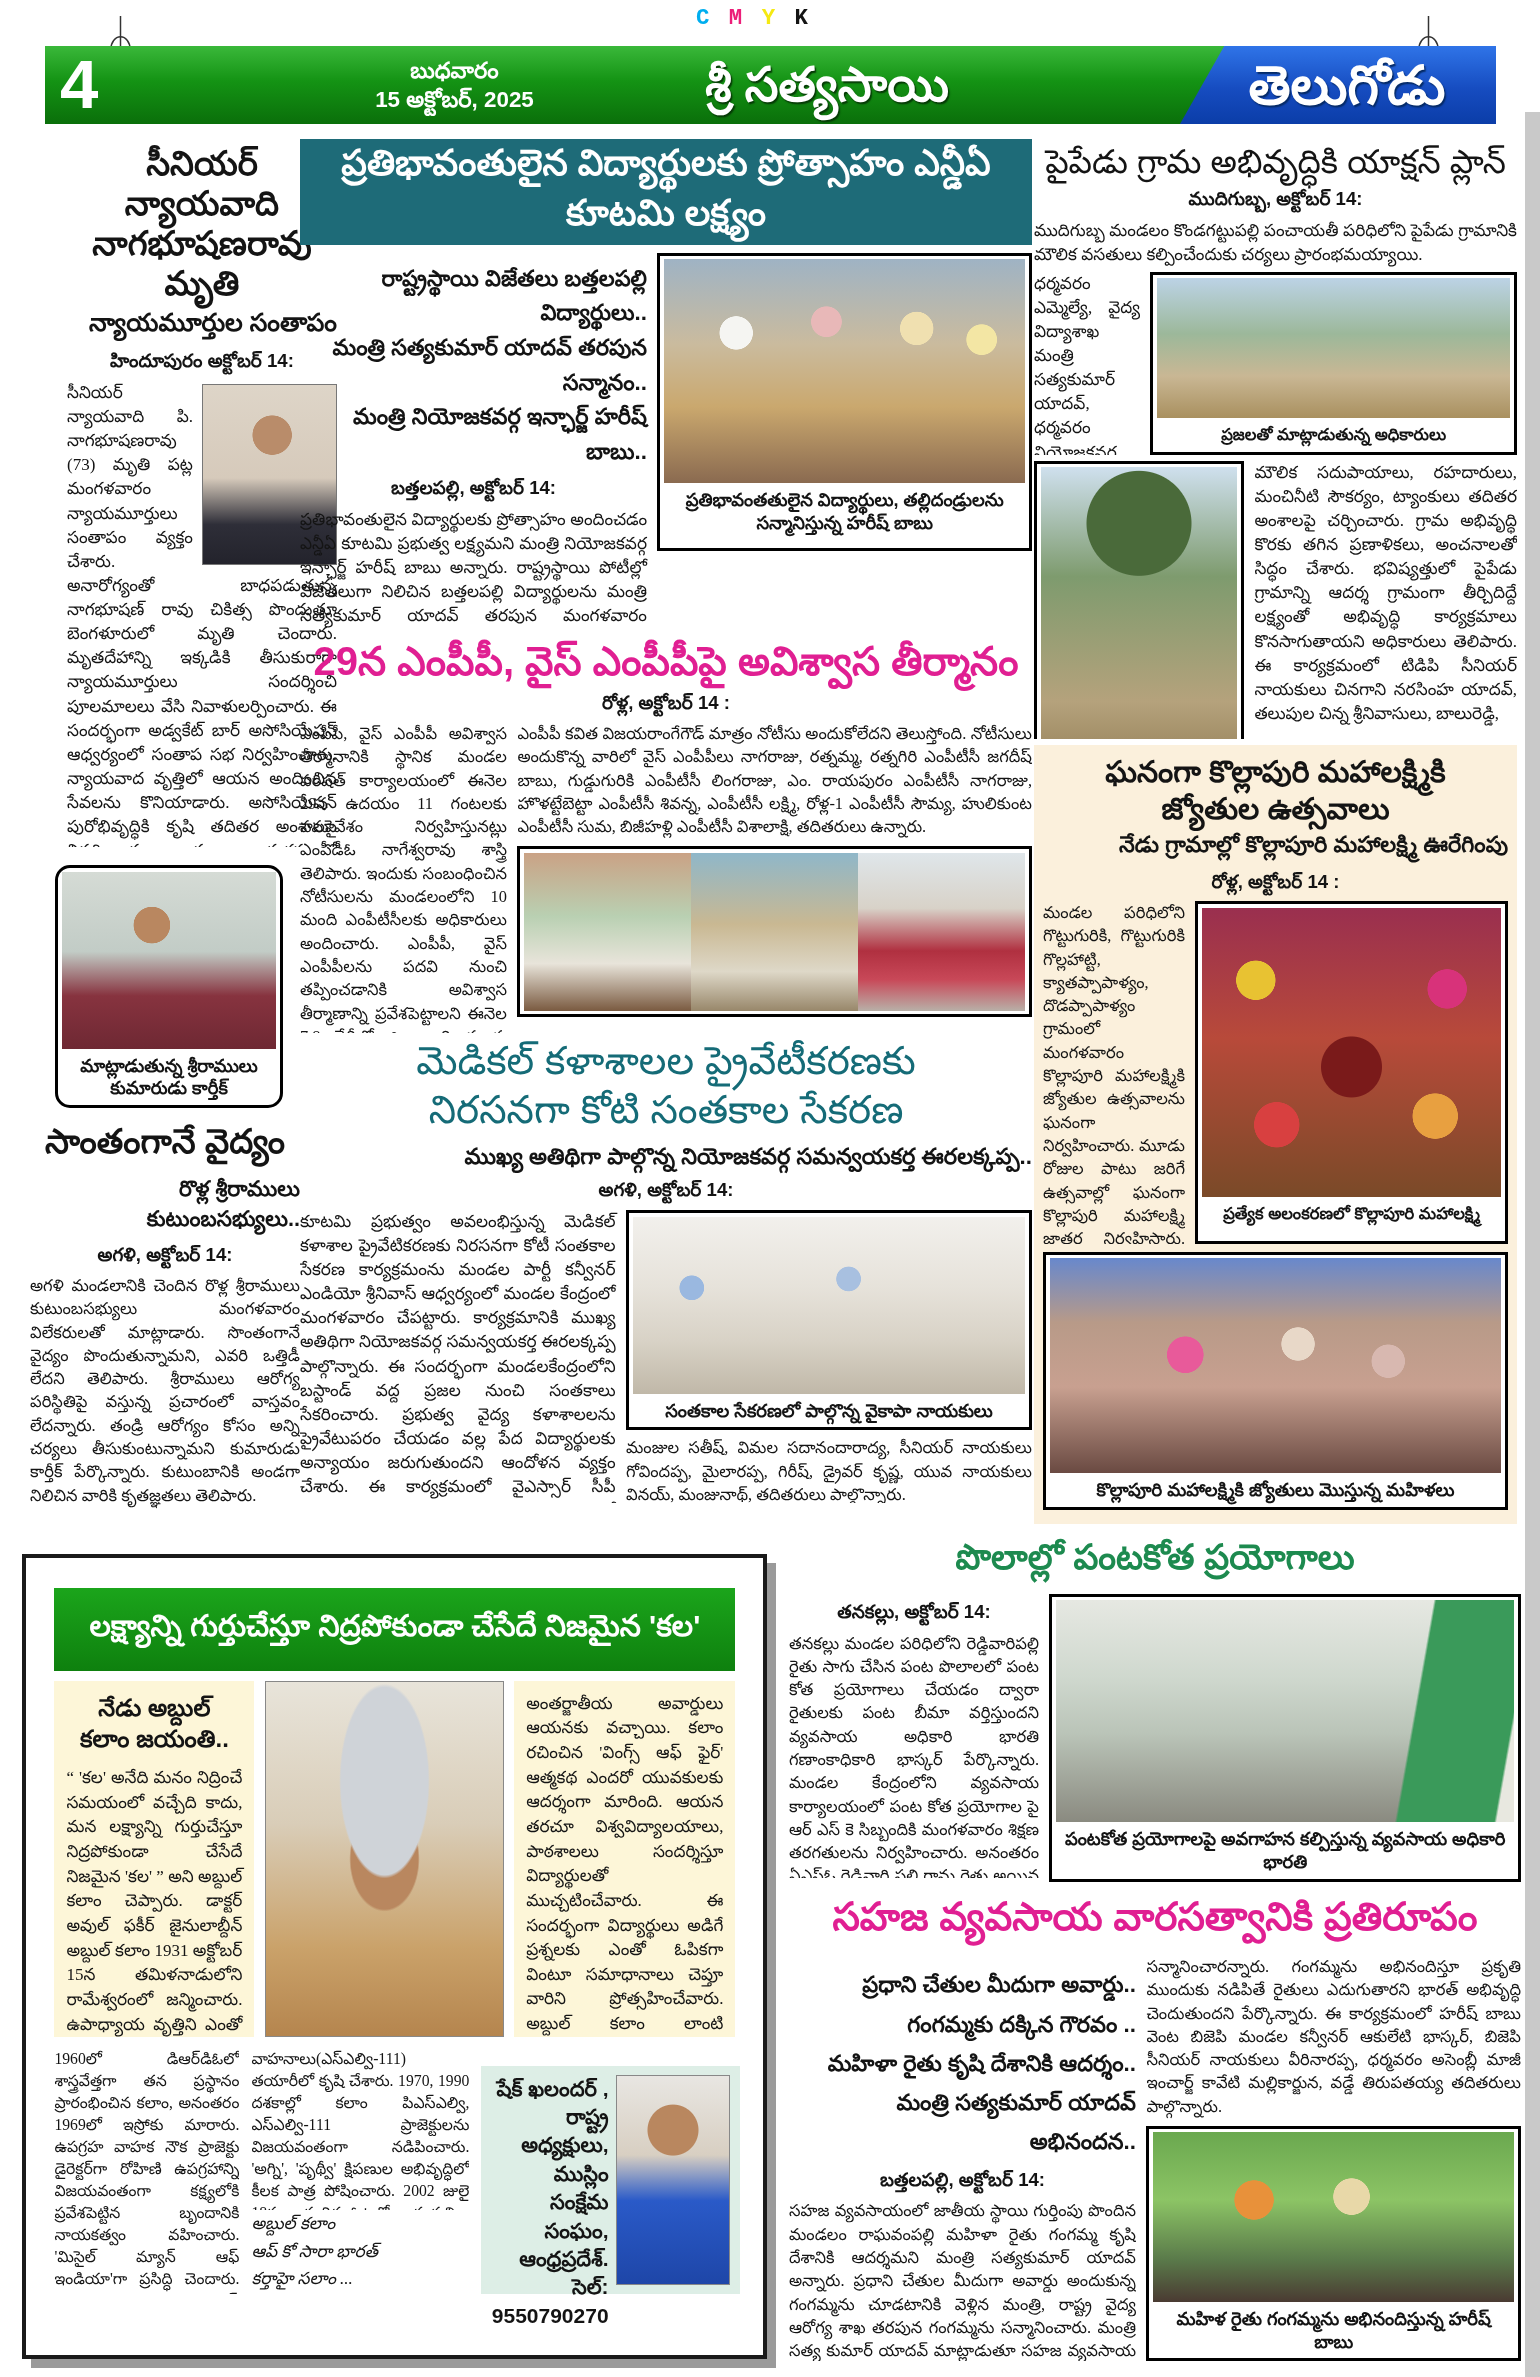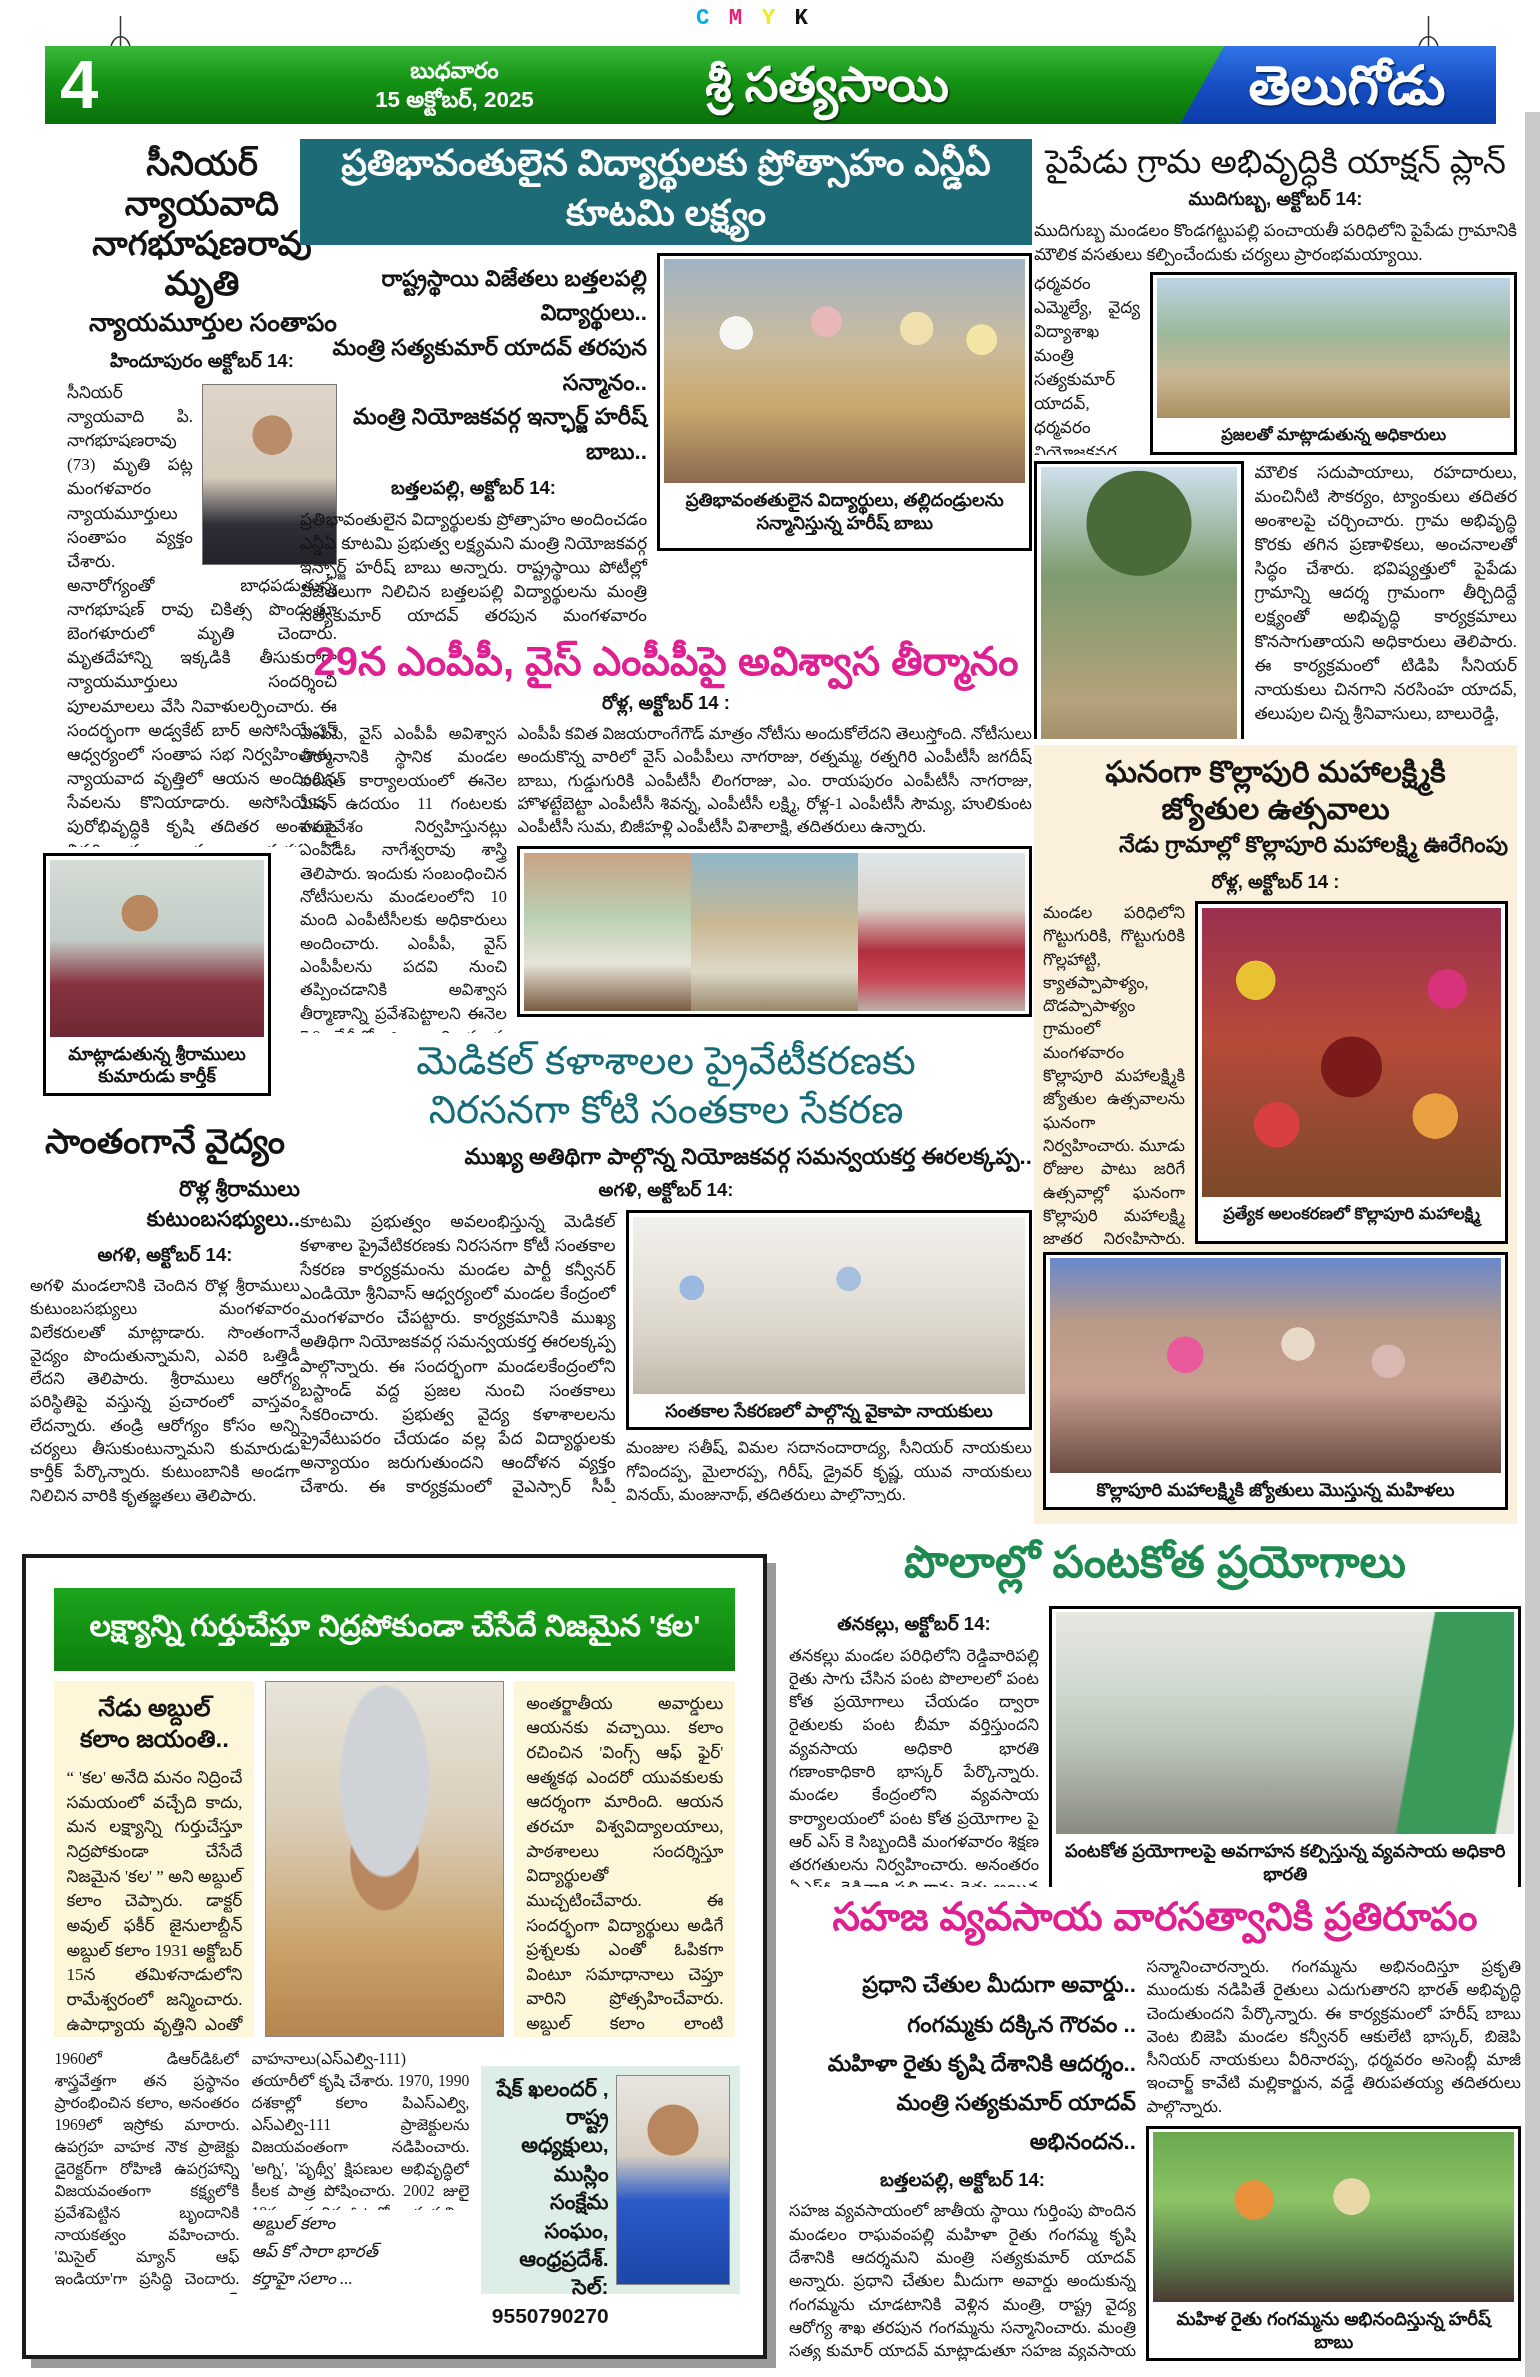--- a/index.html
+++ b/index.html
@@ -122,21 +122,21 @@
   .kalam-low{display:flex;gap:12px;margin-top:10.4px;}
   .kalam-low .col{font-size:15.7px;line-height:1.4;text-align:justify;overflow:hidden;}
   .sigline{font-size:17px;margin-top:4.5px;font-style:italic;}
   .author-box{background:#ddeee6;padding:9px 10.4px;display:flex;gap:7.5px;align-items:stretch;}
   .author-txt{flex:1;text-align:right;font-family:"Liberation Sans",sans-serif;font-weight:bold;
       font-size:21px;line-height:1.35;}
   .ph-author{width:112px;flex:none;border:0.7px solid #888;background:
     radial-gradient(circle at 50% 26%,#b9875f 0 25px,transparent 26px),
     linear-gradient(180deg,#e8e6e2 0%,#d8cfc2 38%,#2a5ac8 60%,#1e46a8 100%);}
   
-  .a9 .t{font-family:"Liberation Sans",sans-serif;font-weight:bold;font-size:44px;text-align:center;
+  .a9 .t{font-family:"Liberation Sans",sans-serif;font-weight:bold;font-size:35px;text-align:center;
          color:#1d8a4f;}
   .a9 .body{font-size:16.4px;}
   .ph-training{height:222px;background:
     linear-gradient(100deg,transparent 76%,#3a9a5a 76.5% 96%,#e8e8e0 96.5%),
     linear-gradient(180deg,#e6e8e2 0%,#cfd8ce 35%,#bac4b8 60%,#8a8a80 100%);}
   
   .a10 .t{font-family:"Liberation Sans",sans-serif;font-weight:bold;font-size:39px;text-align:center;
           color:#e01f92;}
   .a10 .subs{font-size:22.4px;line-height:1.75;margin-top:10.4px;}
   .a10 .body{font-size:16.4px;}
@@ -181,21 +181,21 @@
     </div>
     <div class="sub s" style="font-size:25px;margin-top:4.5px;">న్యాయమూర్తుల సంతాపం</div>
     <div class="dl">హిందూపురం అక్టోబర్ 14:</div>
     <div class="body">
       <div class="ph-advocate"></div>
       <span>సీనియర్ న్యాయవాది పి. నాగభూషణరావు (73) మృతి పట్ల మంగళవారం న్యాయమూర్తులు సంతాపం వ్యక్తం చేశారు. అనారోగ్యంతో బాధపడుతున్న నాగభూషణ్ రావు చికిత్స పొందుతూ బెంగళూరులో మృతి చెందారు. మృతదేహాన్ని ఇక్కడికి తీసుకురాగా న్యాయమూర్తులు సందర్శించి పూలమాలలు వేసి నివాళులర్పించారు.</span>
       <span>ఈ సందర్భంగా అడ్వకేట్ బార్ అసోసియేషన్ ఆధ్వర్యంలో సంతాప సభ నిర్వహించారు. న్యాయవాద వృత్తిలో ఆయన అందించిన సేవలను కొనియాడారు. అసోసియేషన్ పురోభివృద్ధికి కృషి తదితర అంశాలపై వివరించారు. ఈ కార్యక్రమంలో న్యాయవాదులు పాల్గొన్నారు.</span>
     </div>
   </section>
 
-  <figure class="karthik frame" style="margin:0;">
+  <figure class="karthik frame" style="margin:12px;border-radius:15px;">
     <div class="ph-karthik"></div>
     <figcaption class="cap">మాట్లాడుతున్న శ్రీరాములు కుమారుడు కార్తీక్</figcaption>
   </figure>
 
   <section class="art a2" style="left:30px;top:1122px;width:270px;height:414px;">
     <div class="t">సాంతంగానే వైద్యం</div>
     <div class="sub s">రొళ్ల శ్రీరాములు కుటుంబసభ్యులు..</div>
     <div class="dl">అగళి, అక్టోబర్ 14:</div>
     <div class="body">అగళి మండలానికి చెందిన రొళ్ల శ్రీరాములు కుటుంబసభ్యులు మంగళవారం విలేకరులతో మాట్లాడారు. సొంతంగానే వైద్యం పొందుతున్నామని, ఎవరి ఒత్తిడీ లేదని తెలిపారు. శ్రీరాములు ఆరోగ్య పరిస్థితిపై వస్తున్న ప్రచారంలో వాస్తవం లేదన్నారు. తండ్రి ఆరోగ్యం కోసం అన్ని చర్యలు తీసుకుంటున్నామని కుమారుడు కార్తీక్ పేర్కొన్నారు. కుటుంబానికి అండగా నిలిచిన వారికి కృతజ్ఞతలు తెలిపారు.</div>
   </section>

